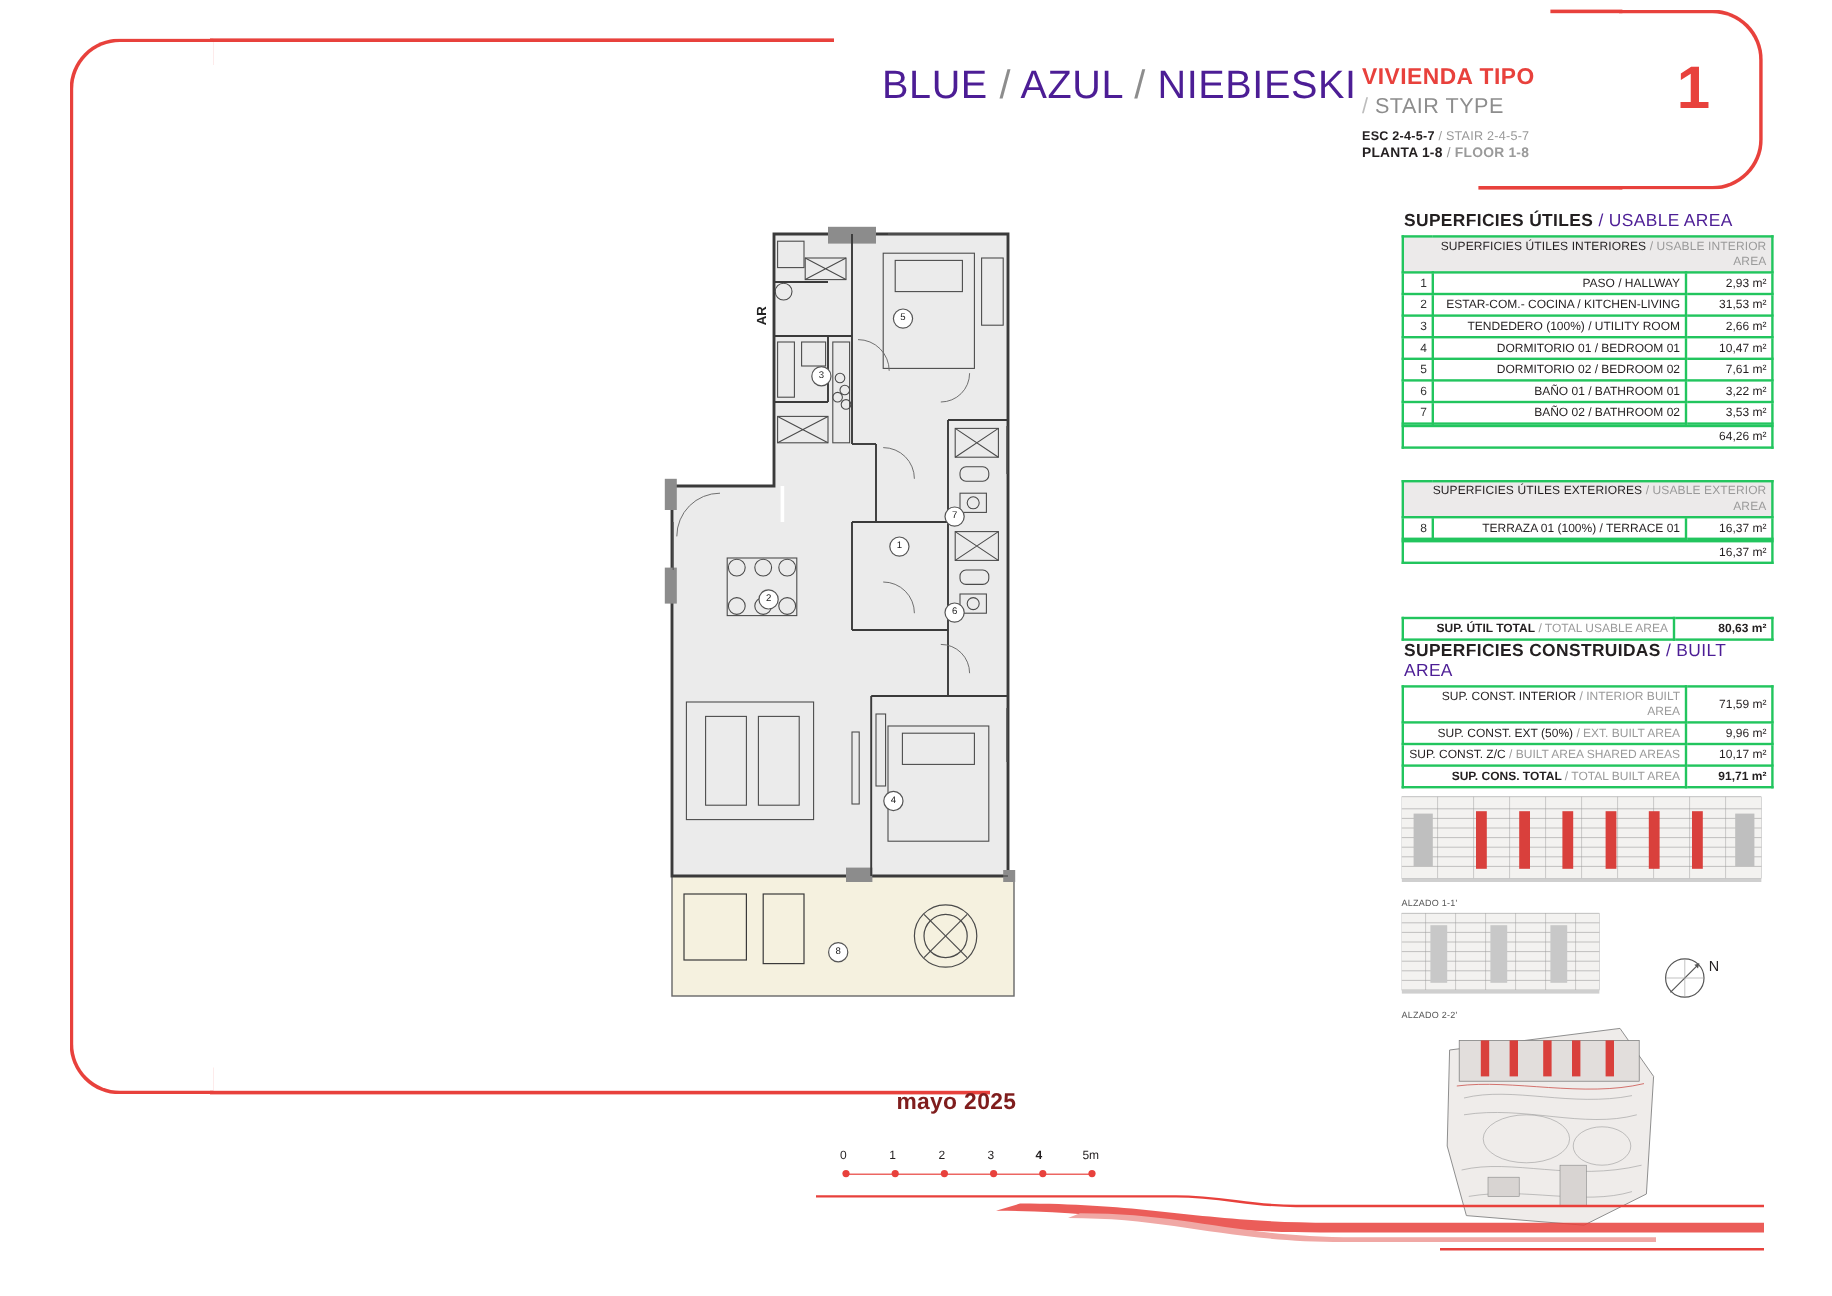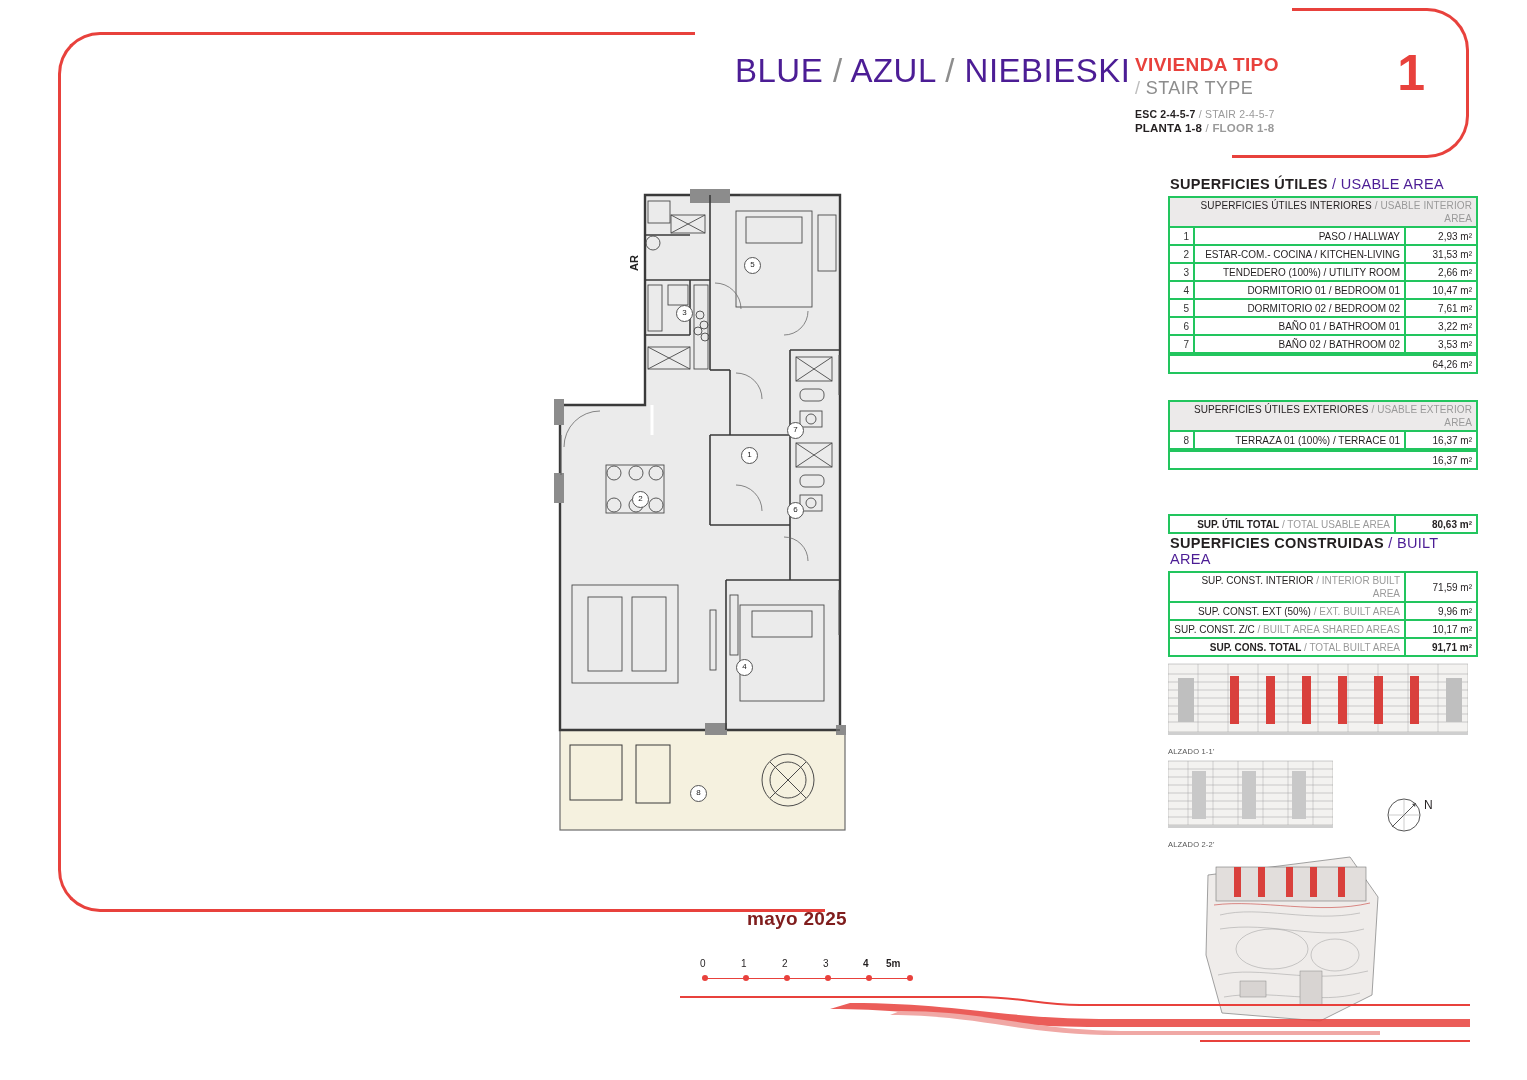--- a/index.html
+++ b/index.html
@@ -547,21 +547,21 @@
 
   <div class="date">mayo 2025</div>
 
   <div class="scale">
     <div class="lbls">
       <span style="left:0px;">0</span>
       <span style="left:41px;">1</span>
       <span style="left:82px;">2</span>
       <span style="left:123px;">3</span>
       <span style="left:163px;font-weight:bold;">4</span>
-      <span style="left:186px;font-weight:bold;">5m</span>
+      <span style="left:202px;">5m</span>
     </div>
     <div class="bar">
       <div class="line"></div>
       <div class="tick" style="left:2px;"></div>
       <div class="tick" style="left:43px;"></div>
       <div class="tick" style="left:84px;"></div>
       <div class="tick" style="left:125px;"></div>
       <div class="tick" style="left:166px;"></div>
       <div class="tick" style="left:207px;"></div>
     </div>

